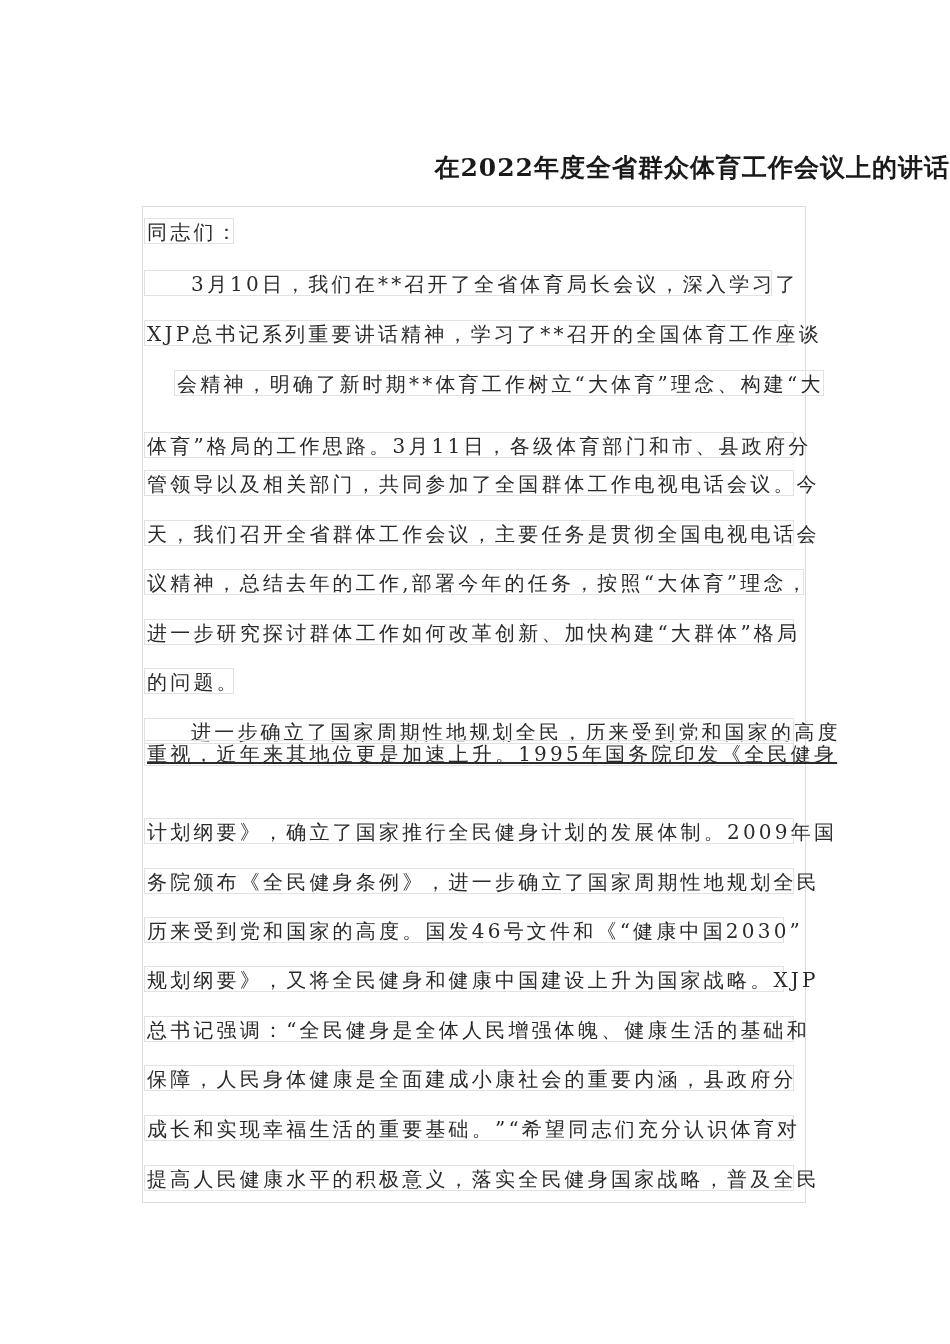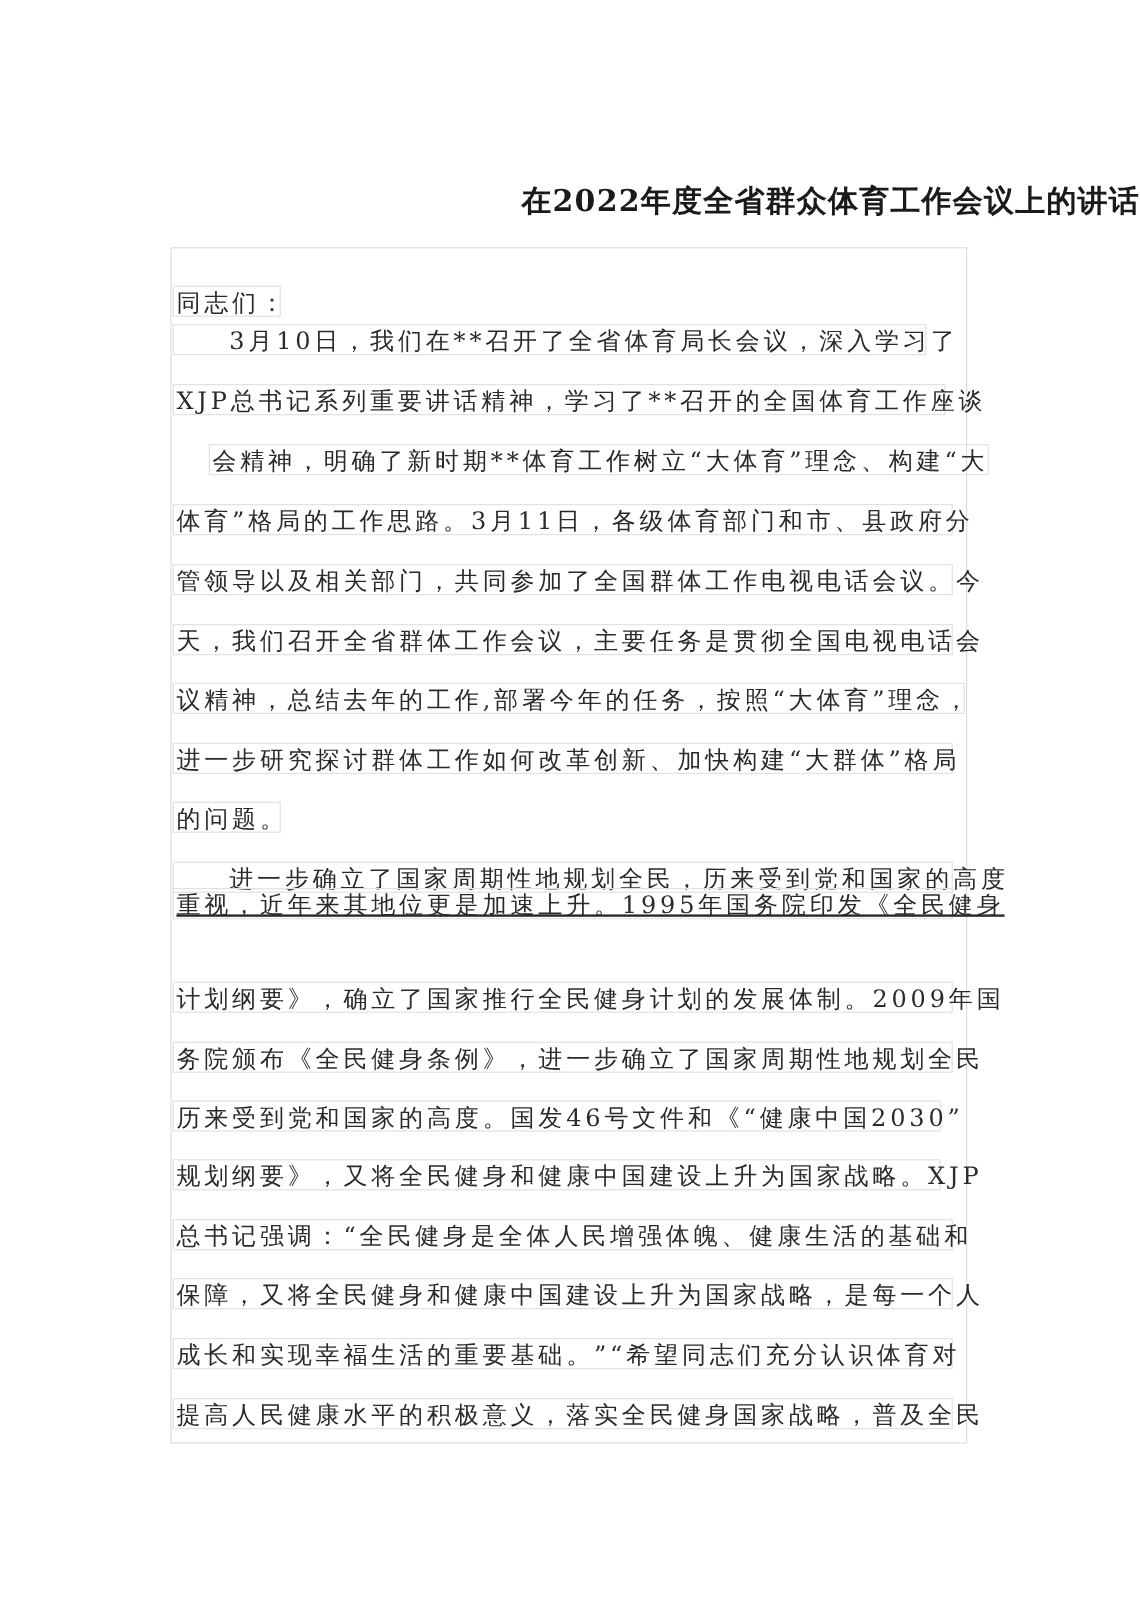--- a/index.html
+++ b/index.html
@@ -48,34 +48,34 @@
     }
     .indent { padding-left: 46px; }
   </style>
 </head>
 <body>
 
 <div class="title">在2022年度全省群众体育工作会议上的讲话</div>
 
 <div class="frame"></div>
 
-<div class="line" style="top:218px;width:90px;margin-top:20px;">同志们：</div>
+<div class="line" style="top:218px;width:90px;">同志们：</div>
 
 <div class="line indent" style="top:270px;width:628px;">3月10日，我们在**召开了全省体育局长会议，深入学习了</div>
 <div class="line" style="top:320px;width:644px;">XJP总书记系列重要讲话精神，学习了**召开的全国体育工作座谈</div>
 <div class="line" style="top:370px;width:650px;margin-left:30px;">会精神，明确了新时期**体育工作树立“大体育”理念、构建“大</div>
-<div class="line" style="top:420px;width:650px;">体育”格局的工作思路。3月11日，各级体育部门和市、县政府分</div>
+<div class="line" style="top:432px;width:650px;">体育”格局的工作思路。3月11日，各级体育部门和市、县政府分</div>
 <div class="line" style="top:470px;width:650px;">管领导以及相关部门，共同参加了全国群体工作电视电话会议。今</div>
 <div class="line" style="top:520px;width:650px;">天，我们召开全省群体工作会议，主要任务是贯彻全国电视电话会</div>
 <div class="line" style="top:569px;width:660px;">议精神，总结去年的工作,部署今年的任务，按照“大体育”理念，</div>
 <div class="line" style="top:619px;width:650px;text-align:right;">进一步研究探讨群体工作如何改革创新、加快构建“大群体”格局</div>
 <div class="line" style="top:668px;width:90px;">的问题。</div>
 
 <div class="line indent" style="top:718px;width:650px;">进一步确立了国家周期性地规划全民，历来受到党和国家的高度</div>
 <div class="line" style="top:740px;width:650px;text-decoration:underline;">重视，近年来其地位更是加速上升。1995年国务院印发《全民健身</div>
 <div class="line" style="top:818px;width:650px;">计划纲要》，确立了国家推行全民健身计划的发展体制。2009年国</div>
 <div class="line" style="top:868px;width:650px;">务院颁布《全民健身条例》，进一步确立了国家周期性地规划全民</div>
 <div class="line" style="top:917px;width:640px;">历来受到党和国家的高度。国发46号文件和《“健康中国2030”</div>
 <div class="line" style="top:966px;width:640px;">规划纲要》，又将全民健身和健康中国建设上升为国家战略。XJP</div>
 <div class="line" style="top:1016px;width:650px;">总书记强调：“全民健身是全体人民增强体魄、健康生活的基础和</div>
-<div class="line" style="top:1065px;width:650px;">保障，又将全民健身和健康中国建设上升为国家战略，是每一个人</div>
+<div class="line" style="top:1065px;width:650px;">保障，人民身体健康是全面建成小康社会的重要内涵，县政府分</div>
 <div class="line" style="top:1115px;width:650px;">成长和实现幸福生活的重要基础。”“希望同志们充分认识体育对</div>
 <div class="line" style="top:1165px;width:650px;">提高人民健康水平的积极意义，落实全民健身国家战略，普及全民</div>
 
 </body></html>

